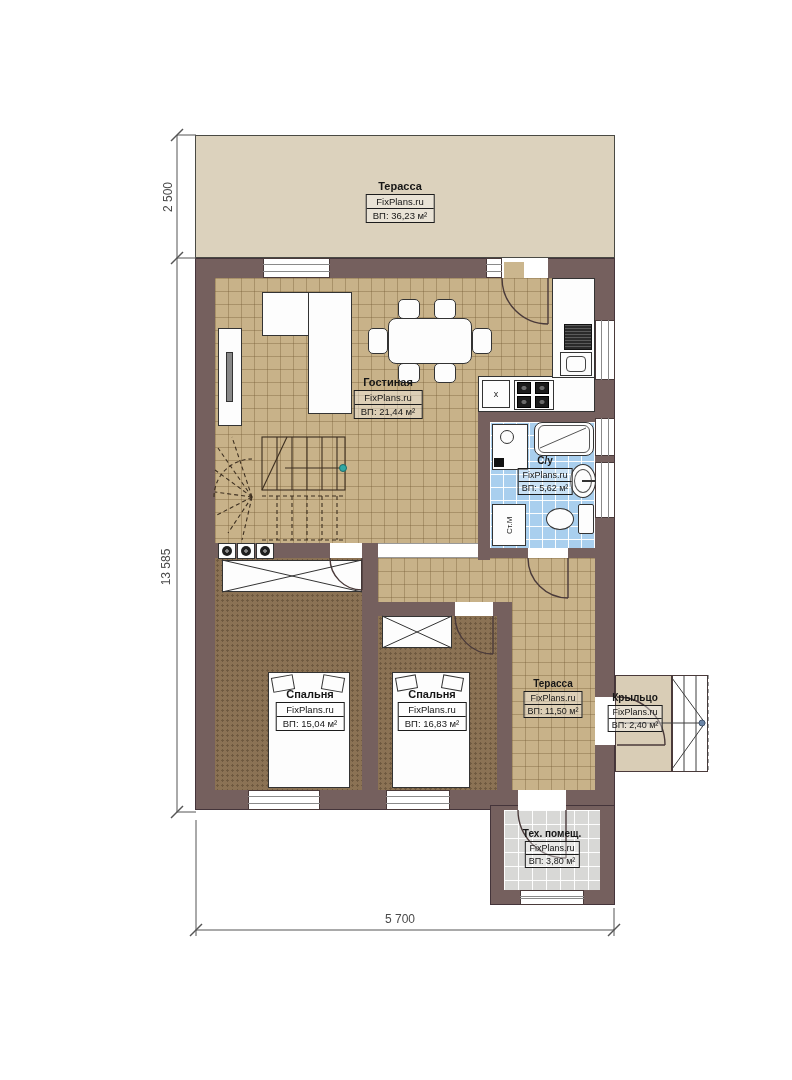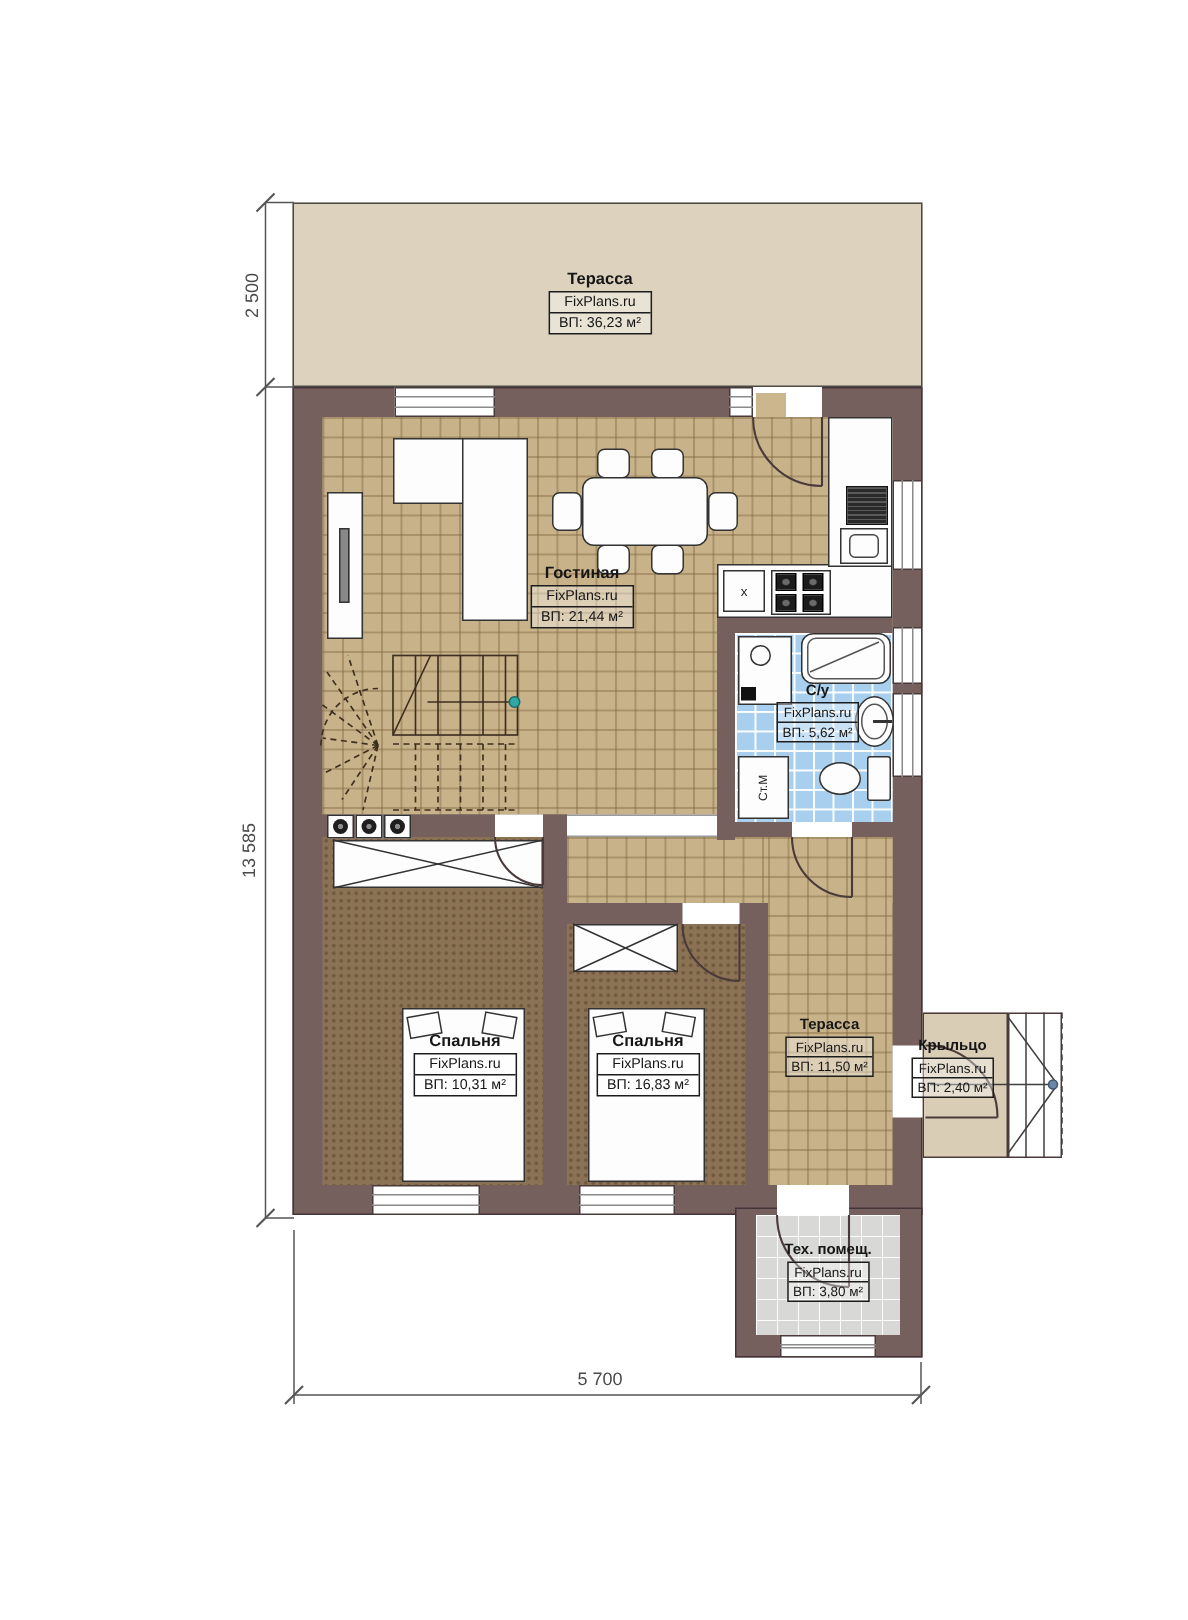--- a/index.html
+++ b/index.html
@@ -263,21 +263,21 @@
     <div class="rl-area">ВП: 21,44 м²</div></div>
   </div>
   <div class="room-label small" style="left:545px;top:455px;">
     <div class="rl-name">С/у</div>
     <div class="rl-box"><div class="rl-brand">FixPlans.ru</div>
     <div class="rl-area">ВП: 5,62 м²</div></div>
   </div>
   <div class="room-label" style="left:310px;top:688px;">
     <div class="rl-name">Спальня</div>
     <div class="rl-box"><div class="rl-brand">FixPlans.ru</div>
-    <div class="rl-area">ВП: 10,31 м²</div></div>
+    <div class="rl-area">ВП: 15,04 м²</div></div>
   </div>
   <div class="room-label" style="left:432px;top:688px;">
     <div class="rl-name">Спальня</div>
     <div class="rl-box"><div class="rl-brand">FixPlans.ru</div>
     <div class="rl-area">ВП: 16,83 м²</div></div>
   </div>
   <div class="room-label small" style="left:553px;top:678px;">
     <div class="rl-name">Терасса</div>
     <div class="rl-box"><div class="rl-brand">FixPlans.ru</div>
     <div class="rl-area">ВП: 11,50 м²</div></div>

